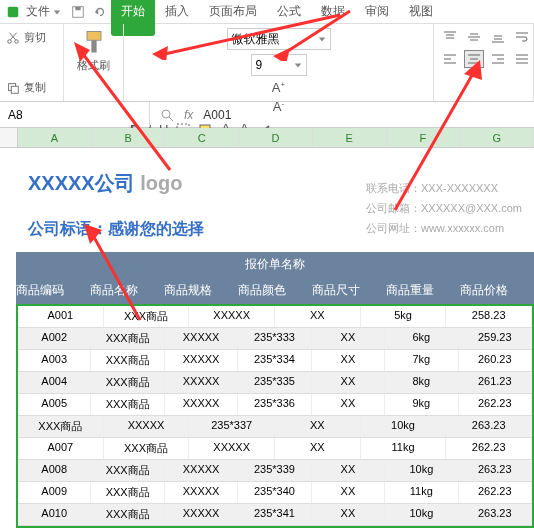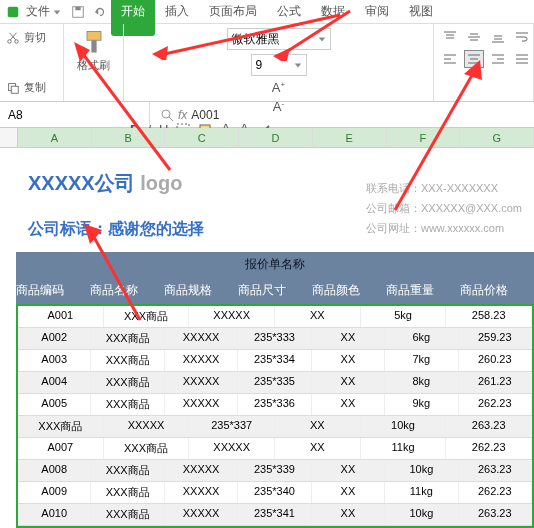--- a/index.html
+++ b/index.html
@@ -38,42 +38,42 @@
 .fbtn svg { width: 14px; height: 14px; }
 .color-bar { border-bottom: 3px solid; padding: 0 1px; }
 
 .align-grid { display: grid; grid-template-columns: repeat(4, 20px); gap: 4px; }
 .align-btn { width: 20px; height: 18px; display: flex; align-items: center; justify-content: center; border: 1px solid transparent; }
 .align-btn.selected { border: 1px solid #888; background: #e8e8e8; }
 .align-btn svg { width: 14px; height: 12px; }
 
 .addrbar { background: #fff; height: 26px; display: flex; align-items: center; border-bottom: 1px solid #ccc; font-size: 12px; }
 .namebox { width: 150px; padding: 0 8px; border-right: 1px solid #ddd; height: 100%; display: flex; align-items: center; }
-.fx-area { display: flex; align-items: center; gap: 4px; padding: 0 10px; color: #888; }
+.fx-area { display: flex; align-items: center; gap: 10px; padding: 0 10px; color: #888; }
 .fx-area .fx { font-style: italic; }
 .fx-val { color: #333; }
 
 .sheet { background: #fff; position: relative; }
 .colheads { display: flex; height: 20px; background: #f5f5f5; border-bottom: 1px solid #ccc; font-size: 11px; color: #777; }
 .corner { width: 18px; border-right: 1px solid #ccc; }
 .ch { flex: 1; text-align: center; border-right: 1px solid #ddd; line-height: 20px; }
 .ch.sel { background: #d4ead4; color: #2e7d32; }
 
 .grid-area { position: relative; }
 
 .content { margin-left: 16px; }
 
 .company-block { padding: 22px 12px 12px; display: flex; }
 .company-left { flex: 1; }
 .company-title { color: #3670c6; font-size: 20px; font-weight: bold; }
 .company-title .logo { color: #aaa; font-weight: bold; }
 .company-slogan { color: #3670c6; font-size: 16px; font-weight: bold; margin-top: 22px; }
 .company-right { font-size: 11px; color: #aaa; line-height: 20px; padding-top: 8px; }
 
-.quote-title { background: #6b839e; color: #0f172a; text-align: center; font-size: 12px; padding: 4px 0; }
+.quote-title { background: #6b839e; color: #ffffff; text-align: center; font-size: 12px; padding: 4px 0; }
 .thead { background: #6b839e; color: #fff; display: flex; font-size: 12px; }
 .thead .tc { flex: 1; padding: 5px 0; }
 
 .trow { display: flex; font-size: 11px; border-bottom: 1px solid #ddd; }
 .trow:nth-child(even) { background: #f0f0f0; }
 .trow:nth-child(odd) { background: #fff; }
 .trow .tc { flex: 1; text-align: center; padding: 3px 0; border-right: 1px solid #eee; }
 .data-outline { border: 2px solid #2ea83a; }
 
 .arrow { position: absolute; pointer-events: none; z-index: 100; }
@@ -282,22 +282,22 @@
           <div><span>公司邮箱：</span><span>XXXXXX@XXX.com</span></div>
           <div><span>公司网址：</span><span>www.xxxxxx.com</span></div>
         </div>
       </div>
 
       <div class="quote-title">报价单名称</div>
       <div class="thead">
         <div class="tc">商品编码</div>
         <div class="tc">商品名称</div>
         <div class="tc">商品规格</div>
+        <div class="tc">商品颜色</div>
         <div class="tc">商品尺寸</div>
-        <div class="tc">商品颜色</div>
         <div class="tc">商品重量</div>
         <div class="tc">商品价格</div>
       </div>
       <div class="data-outline" id="tbody">
           <div class="trow">
             <div class="tc">A001</div>
             <div class="tc">XXX商品</div>
             <div class="tc">XXXXX</div>
             <div class="tc">XX</div>
             <div class="tc">5kg</div>

